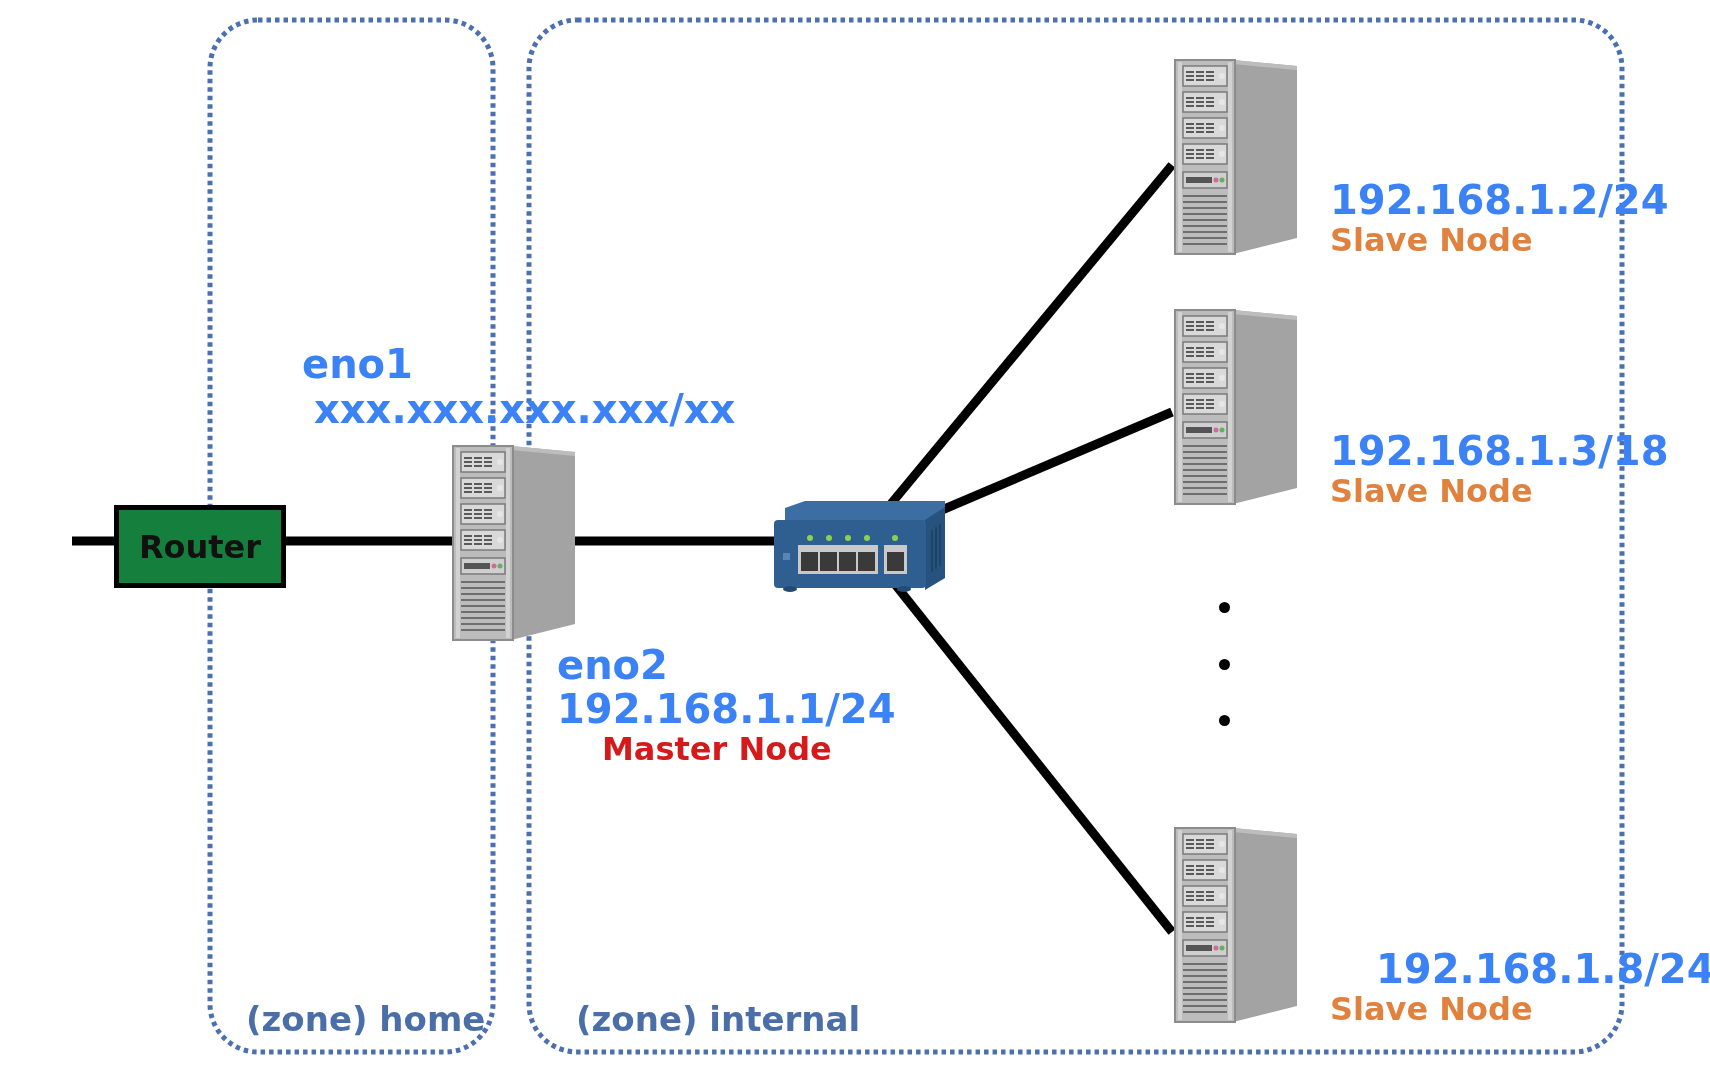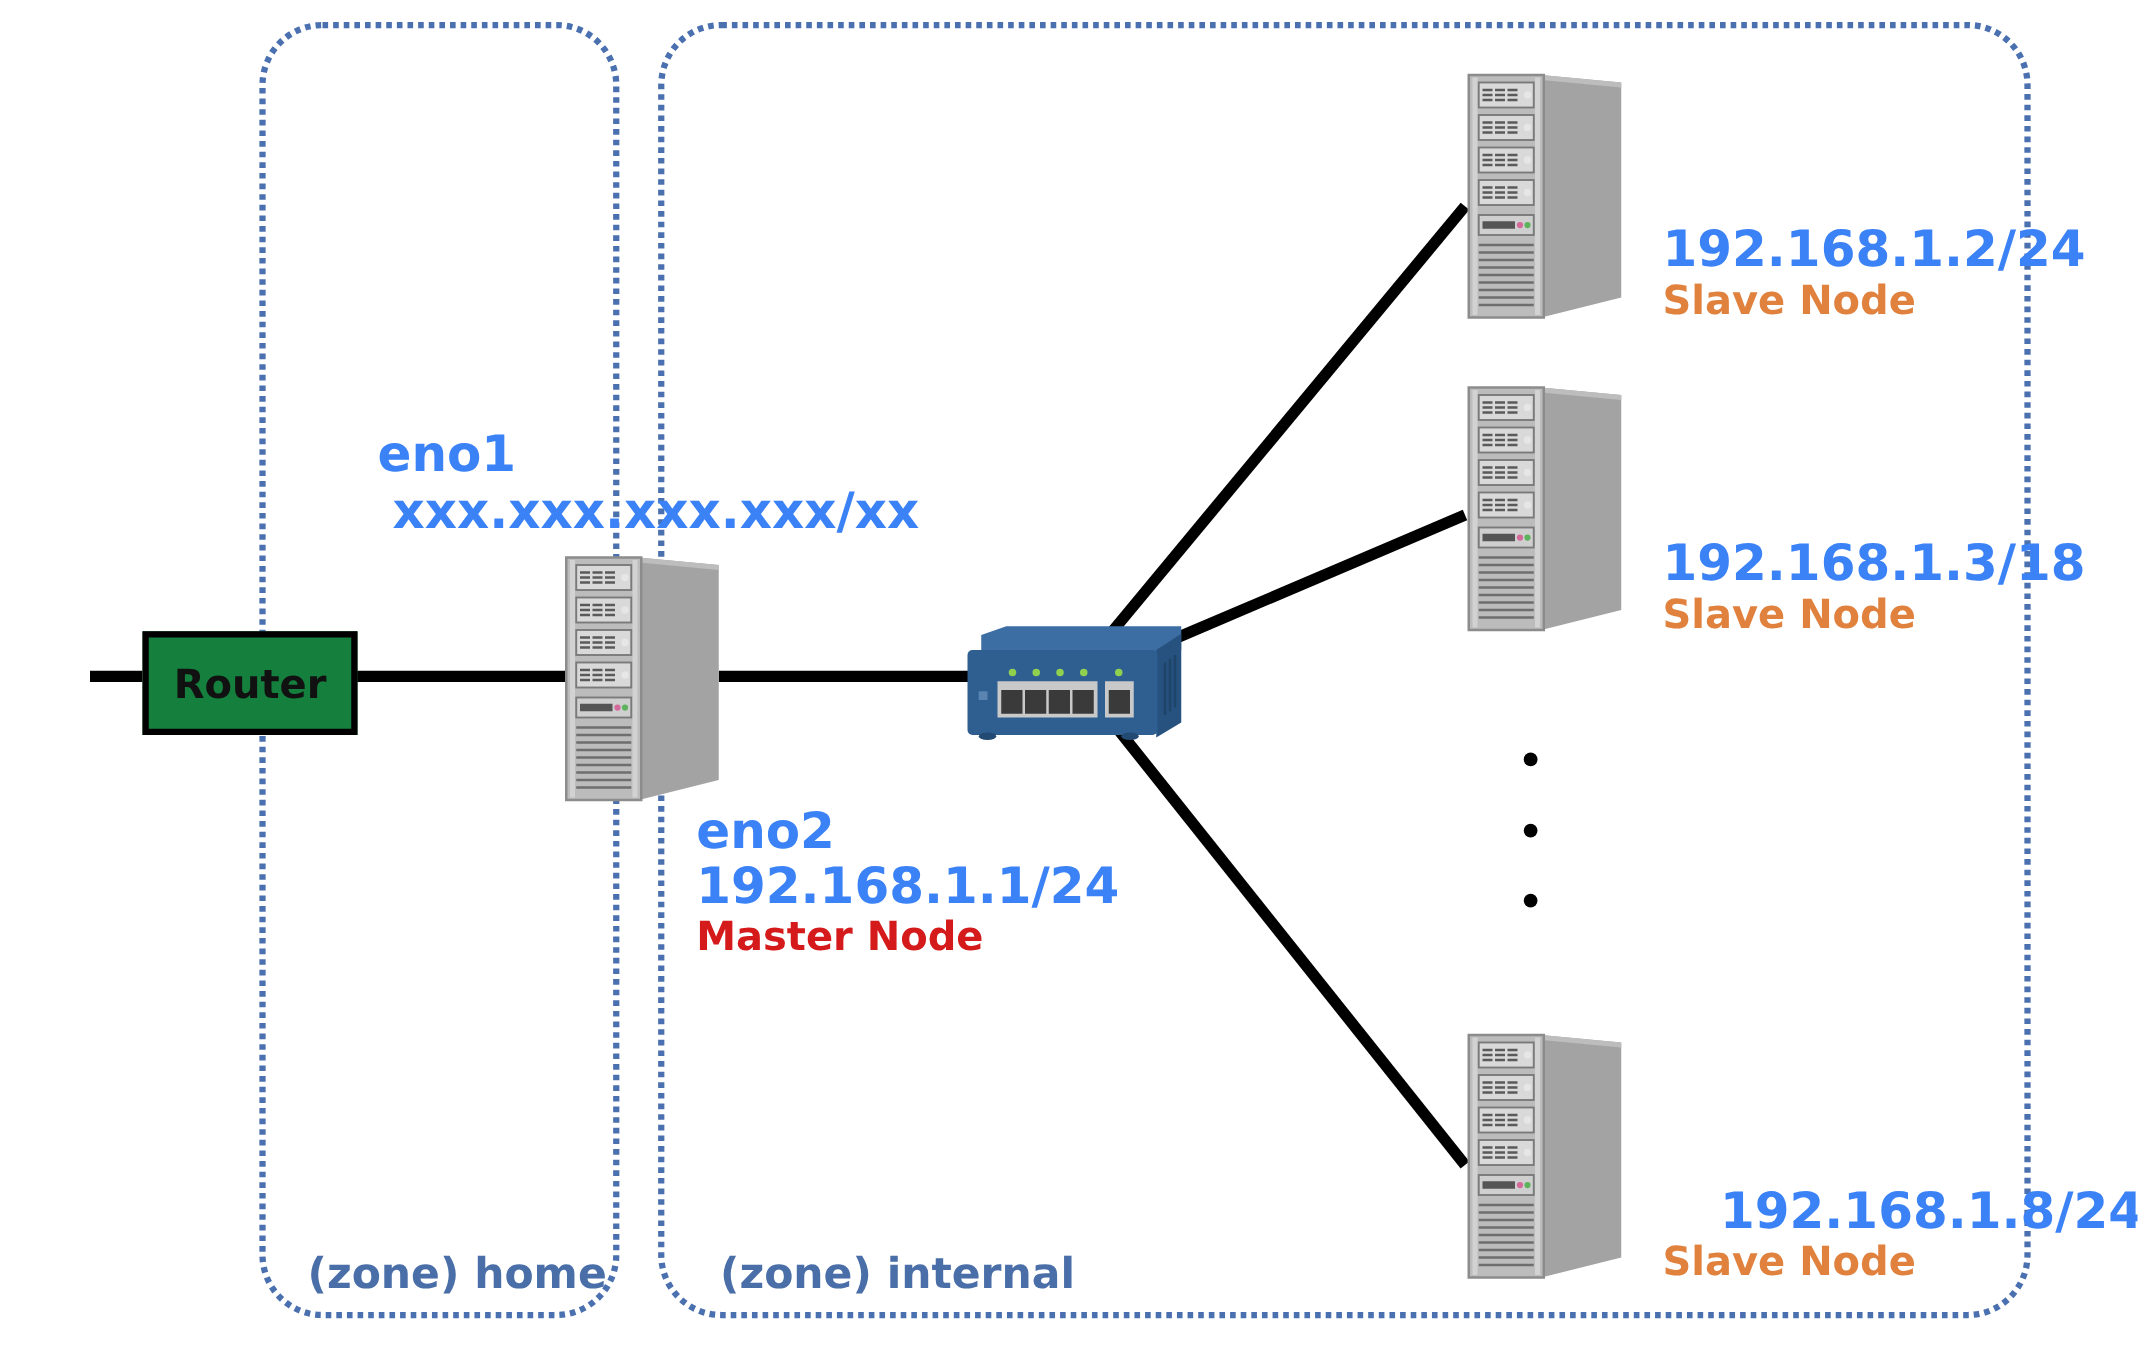--- a/index.html
+++ b/index.html
@@ -1,21 +1,21 @@
 <!DOCTYPE html>
 <html><head>
 <meta charset="utf-8">
 <style>
   html, body { margin: 0; padding: 0; background: #ffffff; }
   body { width: 1710px; height: 1080px; position: relative; overflow: hidden;
          font-family: "DejaVu Sans", "Liberation Sans", sans-serif; }
   #canvas { position: absolute; left: 0; top: 0; }
   .lbl { position: absolute; font-weight: bold; white-space: nowrap; line-height: 1; }
   .t-black { color: #3b82f6; font-size: 40px; text-align: right; }
-  .t-red { color: #d51a1c; font-size: 32px; }
+  .t-red { color: #d51a1c; font-size: 32px; margin-left: 45px; }
   .t-orange { color: #e0823e; font-size: 32px; }
   .t-zone { color: #4a6fa8; font-size: 34px; font-weight: bold; }
   .router-box { position: absolute; left: 114px; top: 505px; width: 162px; height: 73px;
                 border: 5px solid #000; background: #15803d; box-sizing: content-box;
                 display: flex; align-items: center; justify-content: center; }
   .router-text { font-size: 32px; font-weight: bold; color: #111; }
   .dot { position: absolute; width: 11px; height: 11px; border-radius: 50%; background: #000; }
 </style>
 </head>
 <body>

